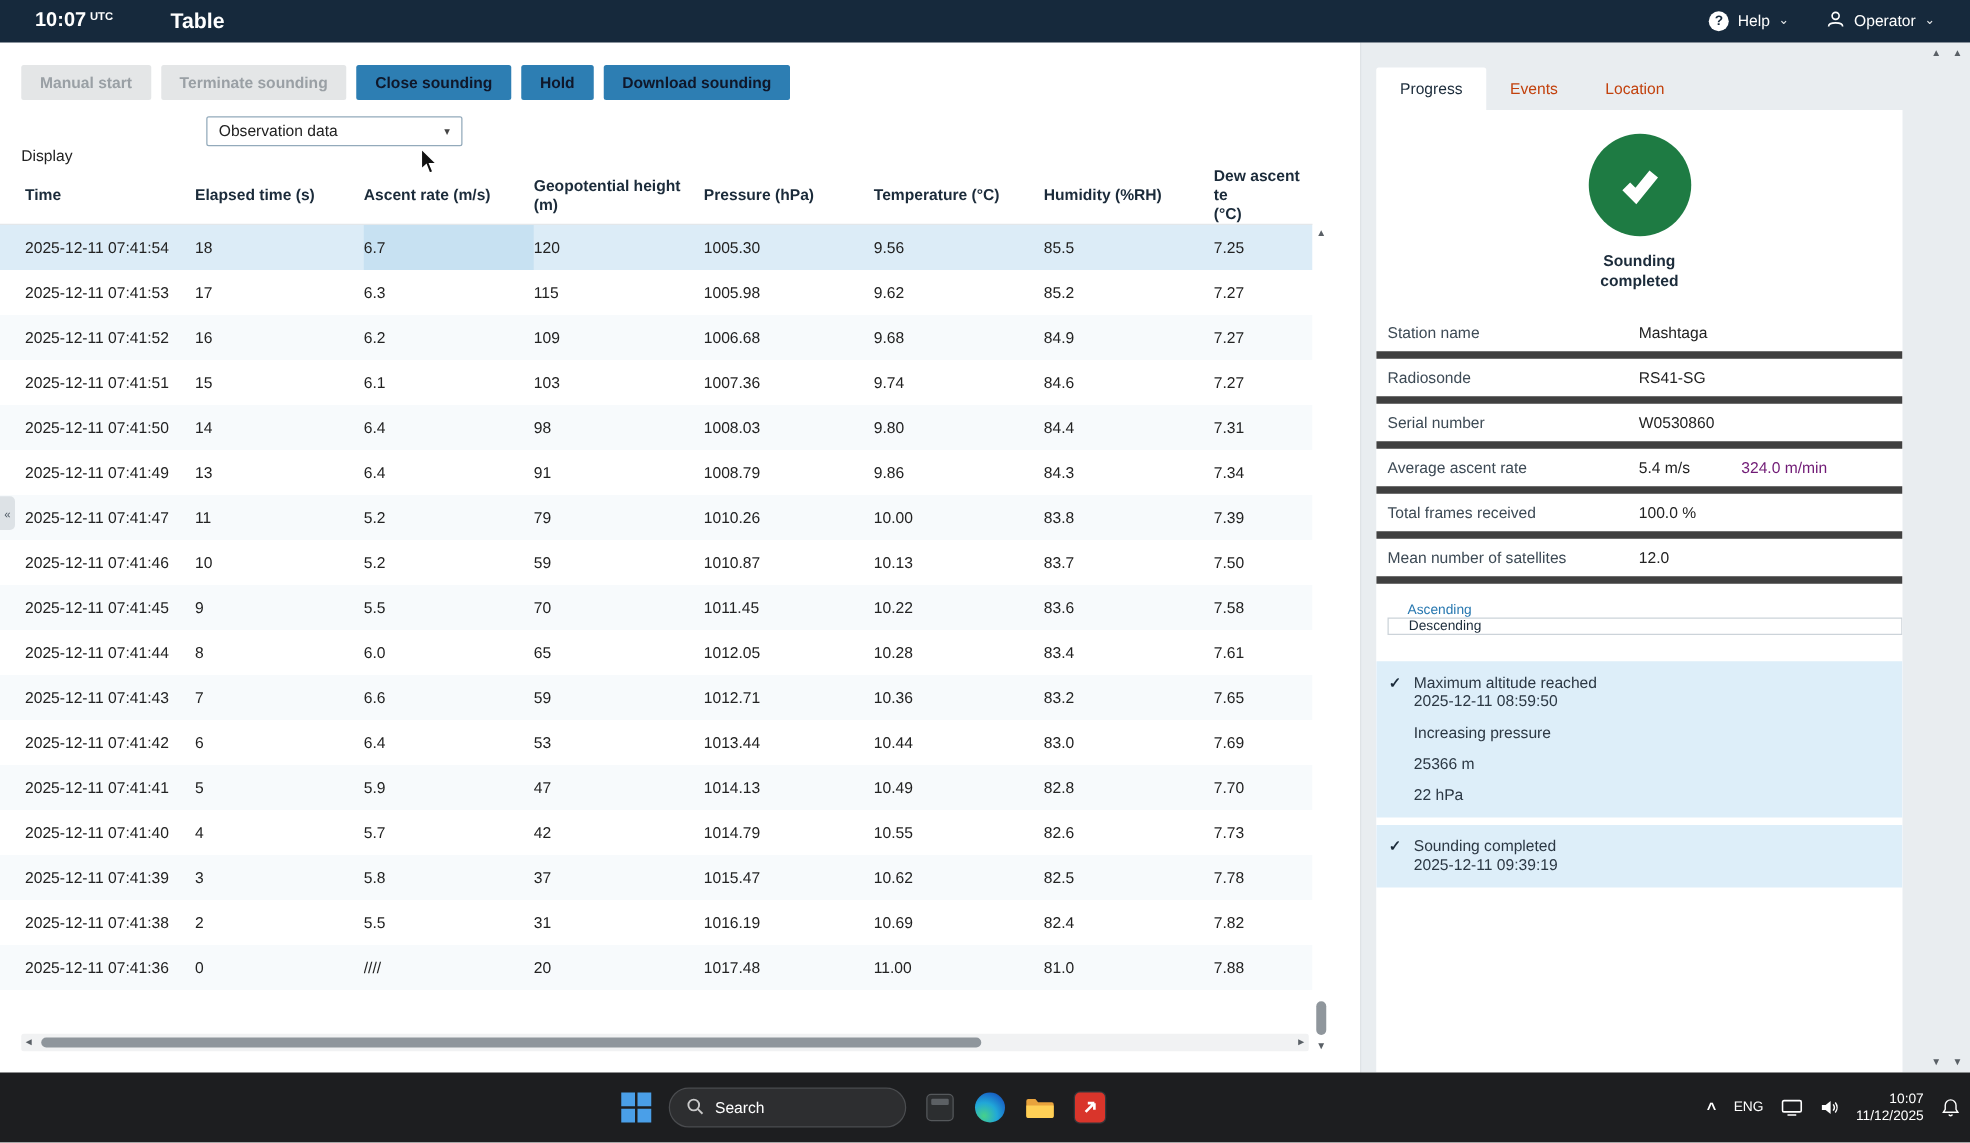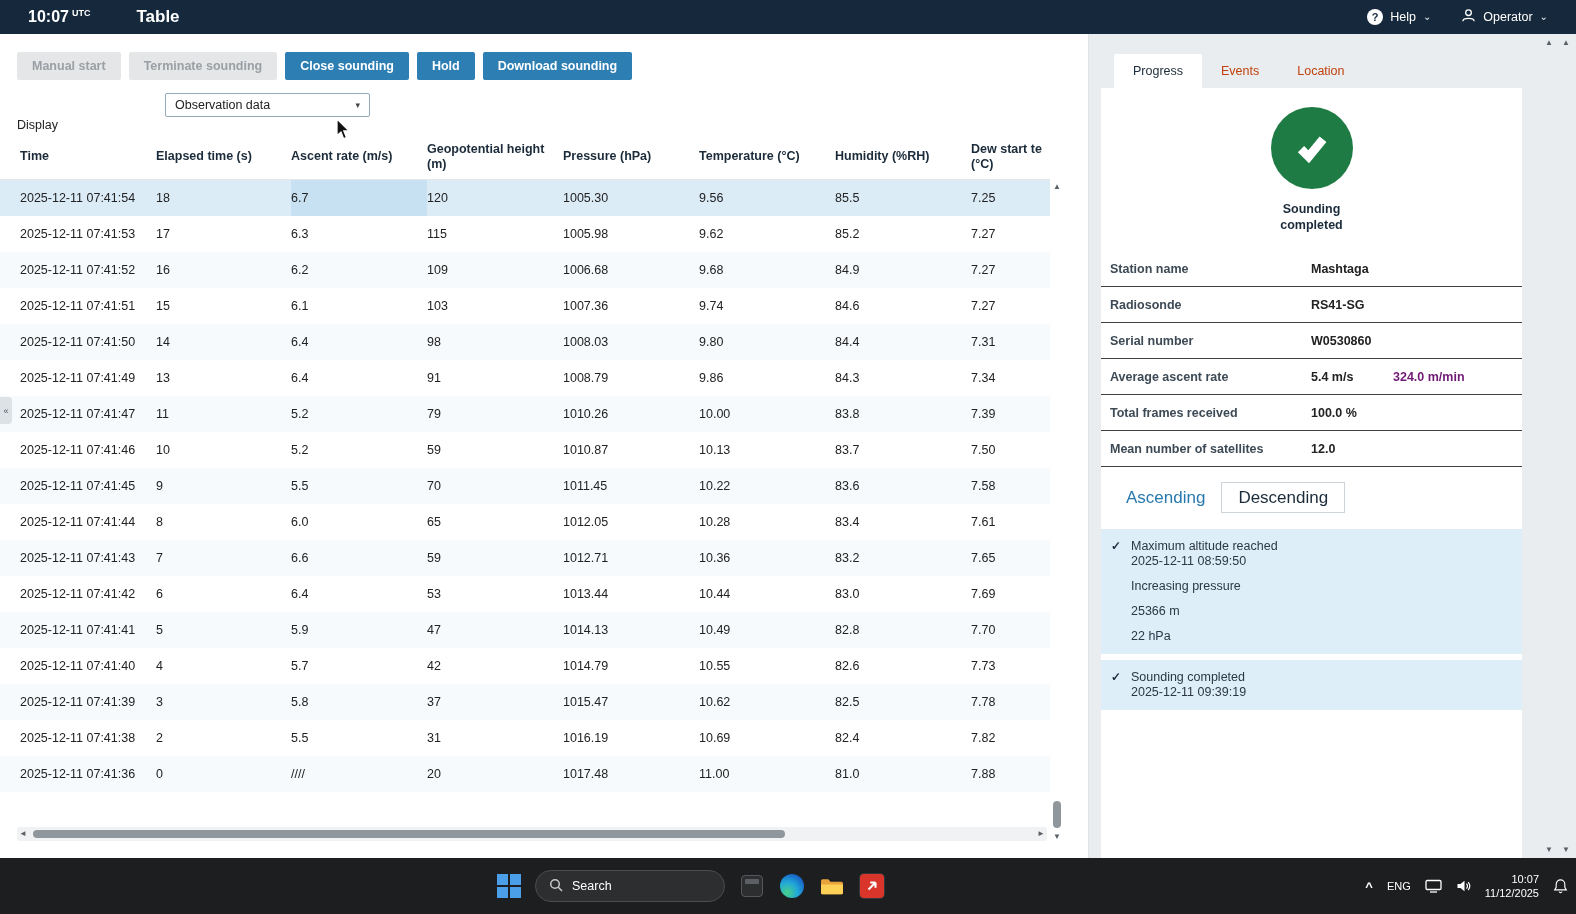--- a/index.html
+++ b/index.html
@@ -26,21 +26,21 @@
   }
   .chev { font-size:10px; opacity:.9; transform:translateY(-1px); }
 
   
   .left-area { position:absolute; left:0; top:18px; width:1088px; bottom:56px; background:#fff; }
   .toolbar { position:absolute; left:17px; top:34px; display:flex; gap:8px; }
   .btn {
     height:28px; padding:0 15px; font-size:12.5px; font-weight:bold;
     border:none; border-radius:2px; font-family:inherit; cursor:pointer; white-space:nowrap;
   }
-  .btn.primary { background:#2d7eb3; color:#ffffff; }
+  .btn.primary { background:#2d7eb3; color:#0f172a; }
   .btn.disabled { background:#e4e6e7; color:#9aa0a5; cursor:default; }
 
   .display-row { position:absolute; left:17px; top:74px; height:26px; display:flex; align-items:center; font-size:12.5px; }
   .display-label { width:148px; color:#222;margin-top:40px; }
   .select {
     width:205px; height:24px; background:#fff; border:1px solid #93aabb; border-radius:2px;
     display:flex; align-items:center; justify-content:space-between; padding:0 9px; cursor:pointer;
   }
   .sel-chev { font-size:9px; color:#444; }
 
@@ -75,36 +75,36 @@
   .h-thumb { position:absolute; left:16px; top:3px; width:752px; height:8px; background:#8f969c; border-radius:4px; }
 
   .collapse-handle {
     position:absolute; left:0; top:379px; width:12px; height:27px; background:#dde2e6;
     border-radius:0 4px 4px 0; display:flex; align-items:center; justify-content:center;
     font-size:9px; color:#4a5560; cursor:pointer;
   }
 
   
   .right-area { position:absolute; left:1088px; top:34px; right:0; bottom:56px; background:#e9edf0; border-left:1px solid #dfe3e6; }
-  .panel-tabs { position:absolute; left:25px; top:20px; display:flex; height:34px; font-size:12.5px; }
+  .panel-tabs { position:absolute; left:12px; top:20px; display:flex; height:34px; font-size:12.5px; }
   .ptab { display:flex; align-items:center; padding:0 19px; color:#c2410c; cursor:pointer; }
   .ptab.active { background:#fff; color:#1b2b3a; border-radius:2px 2px 0 0; }
   .panel-card { position:absolute; left:12px; top:54px; width:421px; bottom:0; background:#fff; overflow:hidden; }
 
   .status-circle { width:82px; height:82px; border-radius:50%; background:#1e7b43; margin:19px auto 0; display:flex; align-items:center; justify-content:center; }
   .status-text { text-align:center; margin-top:12px; font-size:12.5px; font-weight:bold; color:#1b2b3a; line-height:16px; }
 
   .details { margin-top:18px; }
-  .drow { display:flex; align-items:center; height:36px; border-bottom:1px solid #404040; font-size:12.5px;font-weight:bold; }
+  .drow { display:flex; align-items:center; height:36px; border-bottom:6px solid #404040; font-size:12.5px; }
   .d-label { width:210px; padding-left:9px; color:#3d4a55; }
   .d-value { width:82px; color:#222; }
   .d-value2 { flex:1; color:#701a75; }
 
   .fp-title { margin:16px 0 0 9px; font-size:15px; font-weight:bold; color:#1b2b3a; }
-  .fp-tabs { display:flex; margin:15px 0 0 9px; height:31px; font-size:17px; }
+  .fp-tabs { display:flex; margin:15px 0 0 9px; height:31px; font-size:11px;flex-direction:column; }
   .fp-tab { display:flex; align-items:center; padding:0 16px; color:#2878b0; cursor:pointer; }
   .fp-tab.active { border:1px solid #ccd3d9; background:#fff; color:#1b2b3a; }
   .fp-groups { margin-top:16px; }
   .fp-group { background:#ddeef9; padding:5px 0; margin-bottom:6px; }
   .fp-item { display:flex; padding:5px 0; }
   .fp-check { width:30px; text-align:center; font-size:12px; font-weight:bold; color:#1b2b3a; line-height:15px; }
   .fp-lines { font-size:12.5px; color:#2c3844; line-height:15px; }
 
   .vscroll { position:absolute; top:4px; bottom:4px; width:14px; }
   .vscroll-a { right:20px; } .vscroll-b { right:3px; }
@@ -182,21 +182,21 @@
 
     <div class="thead">
       <div class="hcell">Time</div>
       <div class="hcell">Elapsed time (s)</div>
       <div class="hcell">Ascent rate (m/s)</div>
       <div class="hcell">Geopotential height
 (m)</div>
       <div class="hcell">Pressure (hPa)</div>
       <div class="hcell">Temperature (°C)</div>
       <div class="hcell">Humidity (%RH)</div>
-      <div class="hcell">Dew start te
+      <div class="hcell">Dew ascent te
 (°C)</div>
     </div>
 
     <div class="tbody">
         <div class="trow highlight">
           <div class="tcell">2025-12-11 07:41:54</div>
           <div class="tcell">18</div>
           <div class="tcell selcell">6.7</div>
           <div class="tcell">120</div>
           <div class="tcell">1005.30</div>

